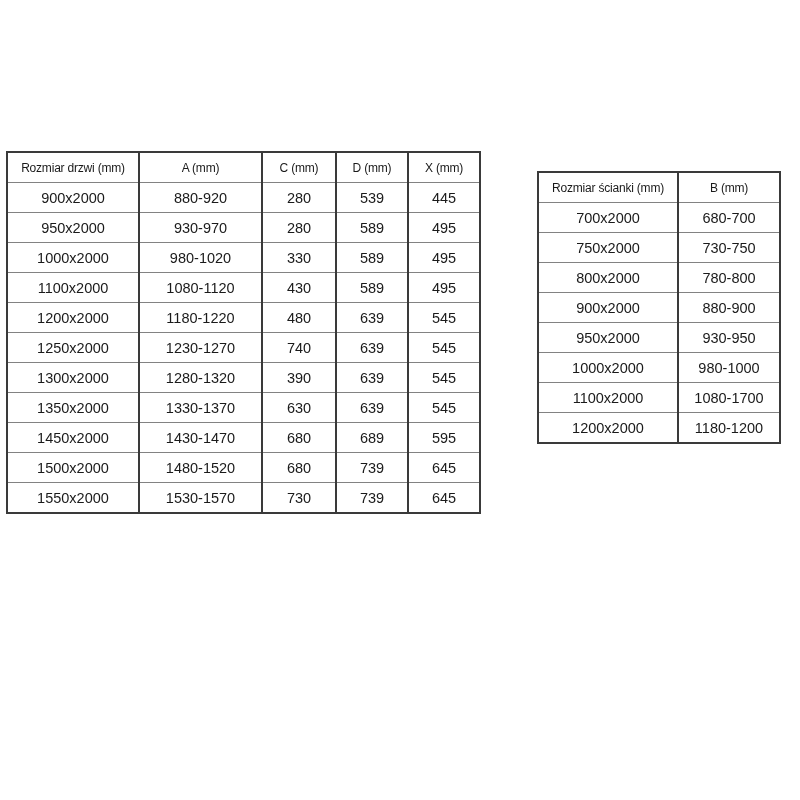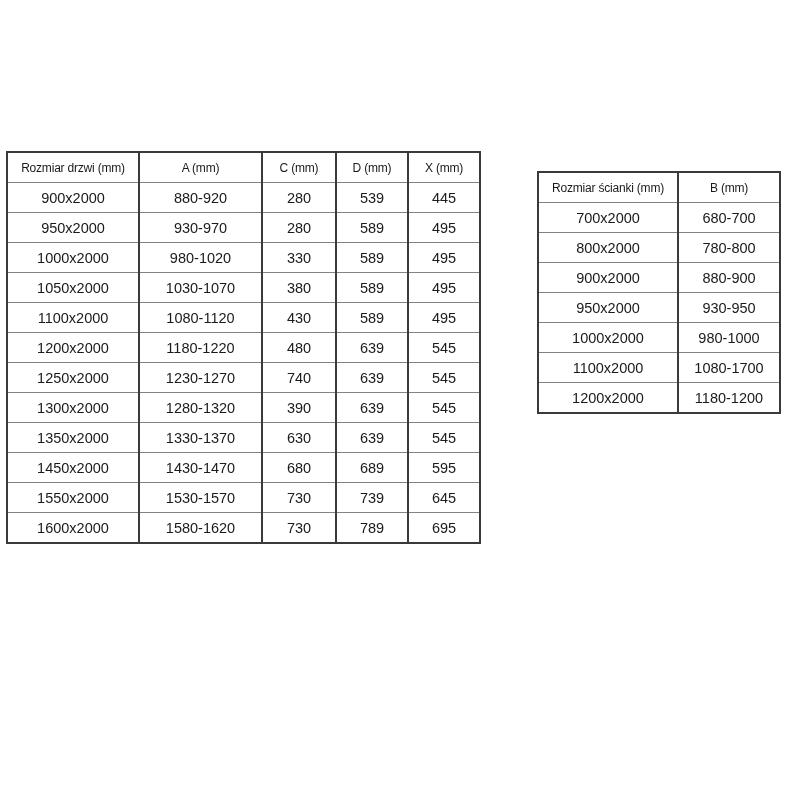--- a/index.html
+++ b/index.html
@@ -95,27 +95,20 @@
           <td>495</td>
         </tr>
         <tr>
           <td>1000x2000</td>
           <td>980-1020</td>
           <td>330</td>
           <td>589</td>
           <td>495</td>
         </tr>
         <tr>
-          <td>1050x2000</td>
-          <td>1030-1070</td>
-          <td>380</td>
-          <td>589</td>
-          <td>495</td>
-        </tr>
-        <tr>
           <td>1100x2000</td>
           <td>1080-1120</td>
           <td>430</td>
           <td>589</td>
           <td>495</td>
         </tr>
         <tr>
           <td>1200x2000</td>
           <td>1180-1220</td>
           <td>480</td>
@@ -144,32 +137,32 @@
           <td>545</td>
         </tr>
         <tr>
           <td>1450x2000</td>
           <td>1430-1470</td>
           <td>680</td>
           <td>689</td>
           <td>595</td>
         </tr>
         <tr>
+          <td>1500x2000</td>
+          <td>1480-1520</td>
+          <td>680</td>
+          <td>739</td>
+          <td>645</td>
+        </tr>
+        <tr>
           <td>1550x2000</td>
           <td>1530-1570</td>
           <td>730</td>
           <td>739</td>
           <td>645</td>
-        </tr>
-        <tr>
-          <td>1600x2000</td>
-          <td>1580-1620</td>
-          <td>730</td>
-          <td>789</td>
-          <td>695</td>
         </tr>
       </tbody>
   </table>
 
   <table class="tbl" id="wall-table">
     <colgroup>
       <col style="width:140px">
       <col style="width:102px">
     </colgroup>
     <thead>
@@ -177,20 +170,24 @@
         <th>Rozmiar ścianki (mm)</th>
         <th>B (mm)</th>
       </tr>
     </thead>
     <tbody>
         <tr>
           <td>700x2000</td>
           <td>680-700</td>
         </tr>
         <tr>
+          <td>750x2000</td>
+          <td>730-750</td>
+        </tr>
+        <tr>
           <td>800x2000</td>
           <td>780-800</td>
         </tr>
         <tr>
           <td>900x2000</td>
           <td>880-900</td>
         </tr>
         <tr>
           <td>950x2000</td>
           <td>930-950</td>

